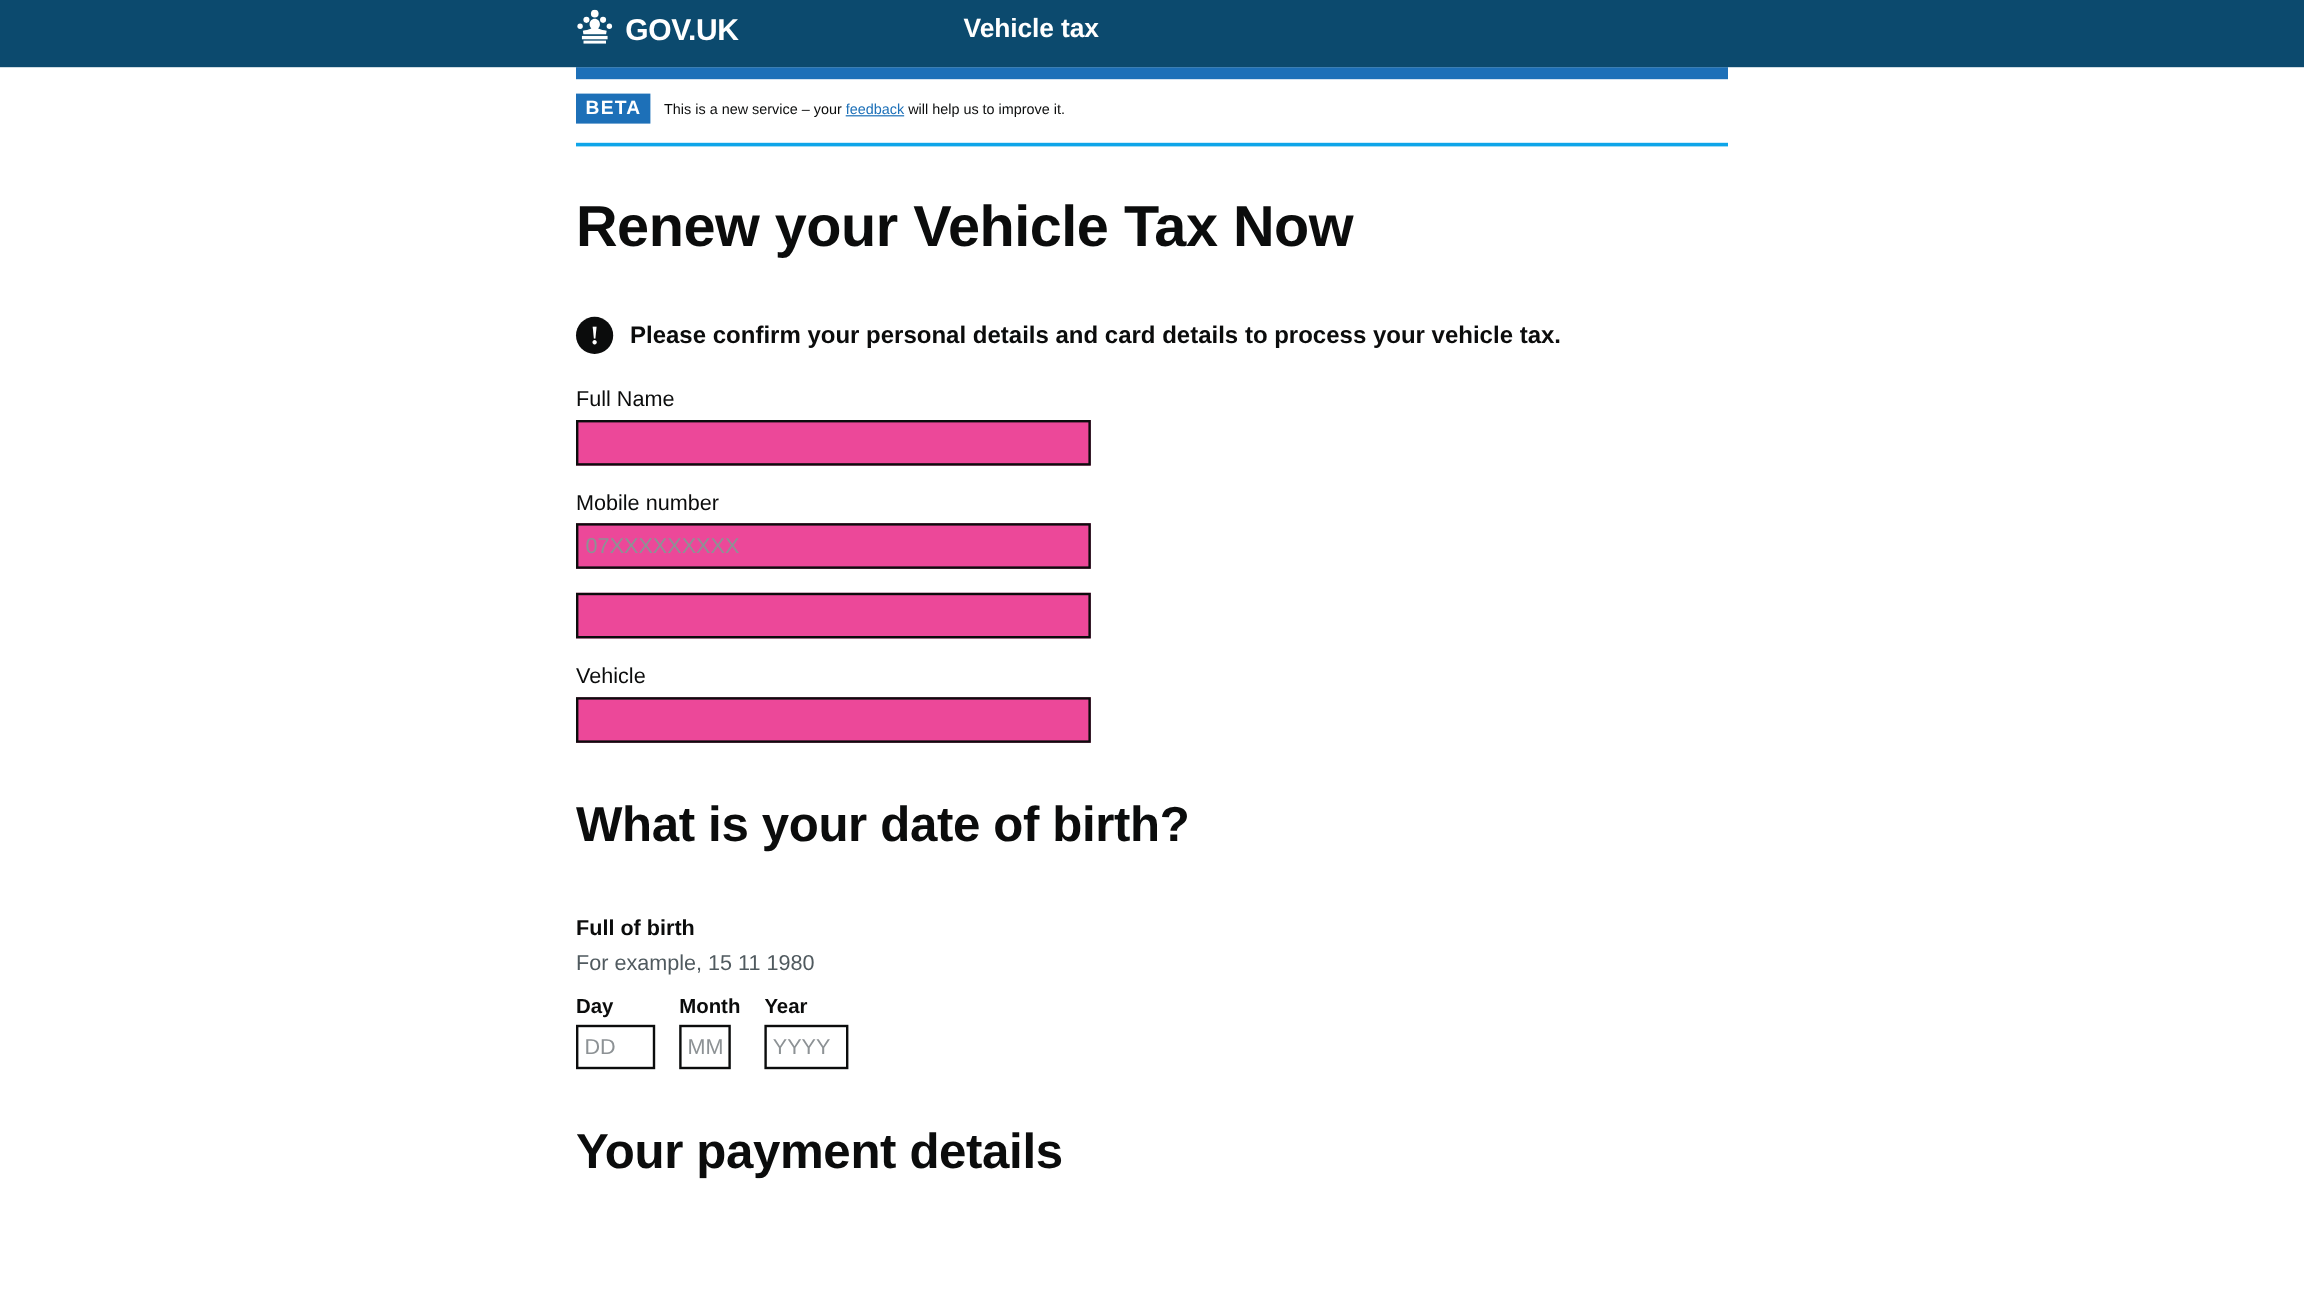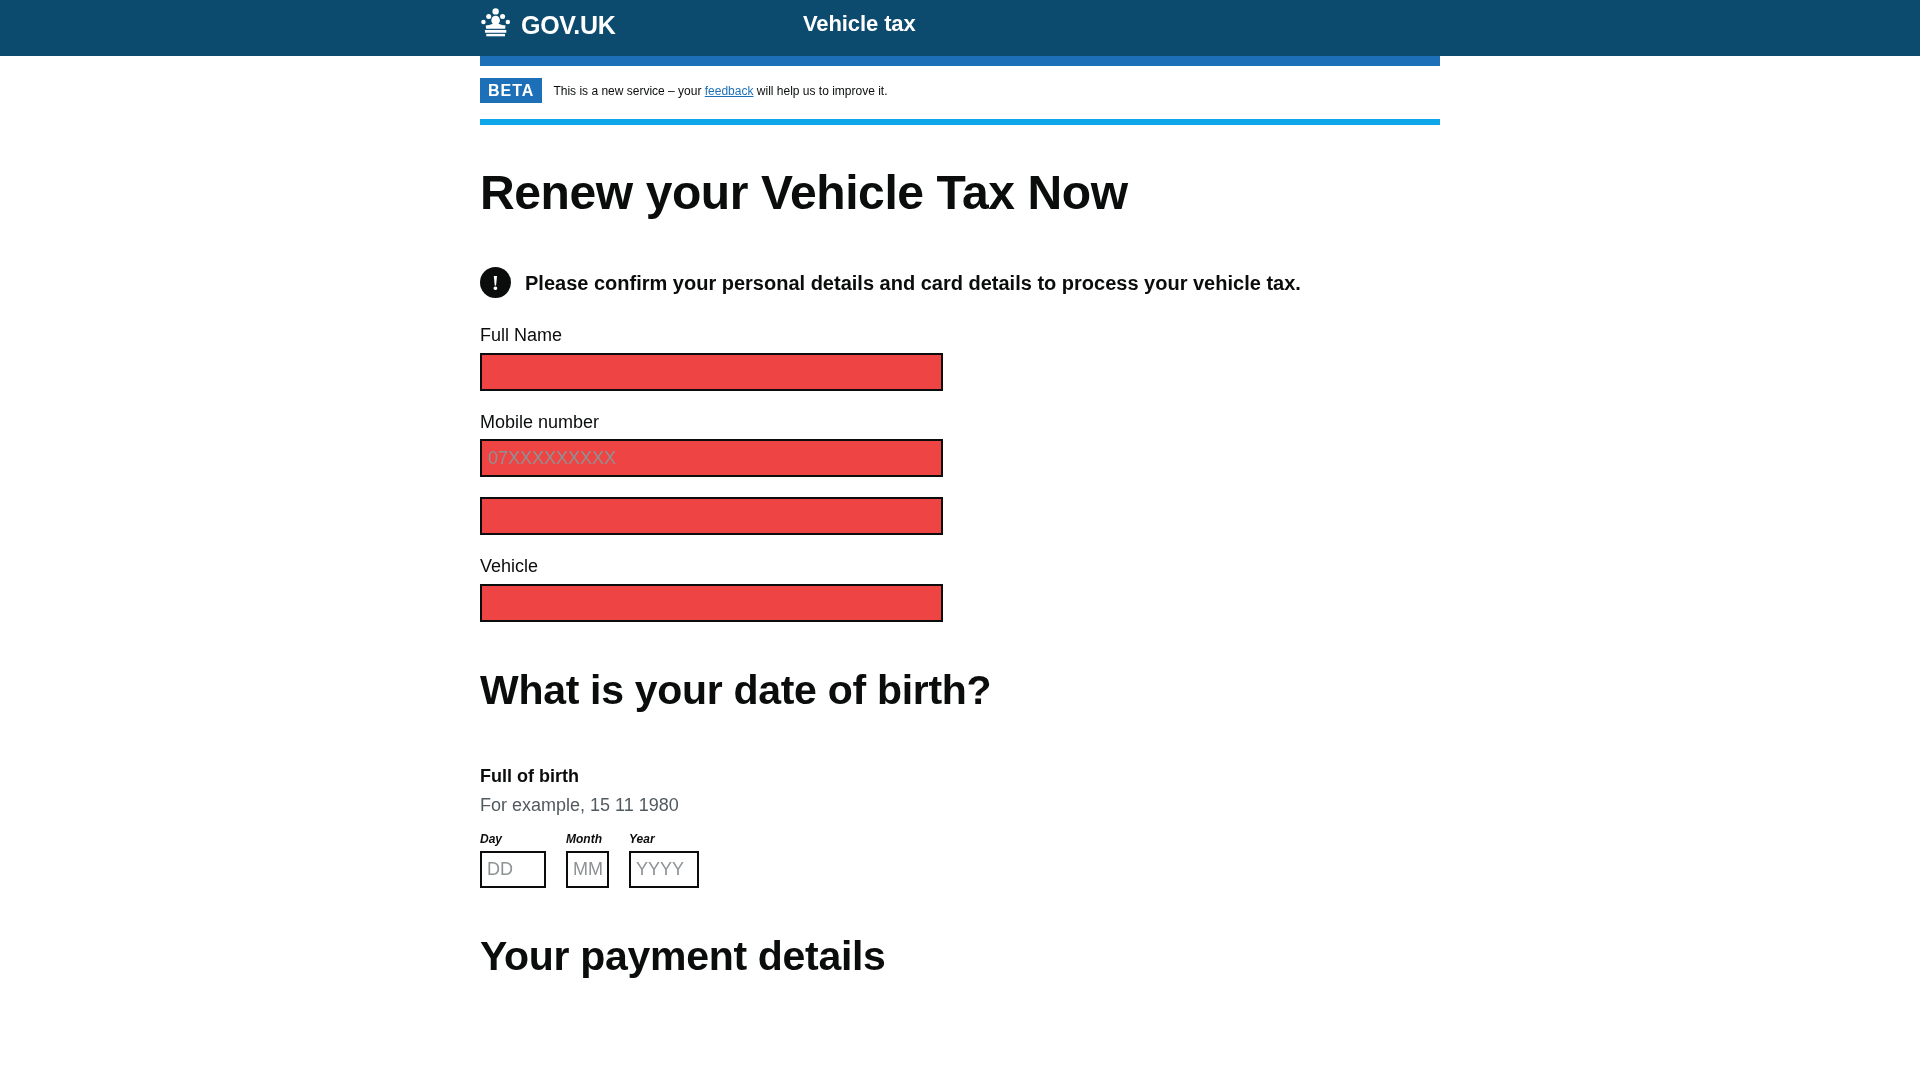--- a/index.html
+++ b/index.html
@@ -66,21 +66,21 @@
 
   
   .width-container {
     width: 960px;
     margin: 0 auto;
     position: relative;
   }
 
   
   .phase-banner {
-    border-bottom: 6px solid #0ea5e9;
+    border-bottom: 3px solid #0ea5e9;
     padding: 12px 0 16px 0;
     display: flex;
     align-items: flex-start;
     gap: 0;
   }
   .phase-tag {
     display: inline-block;
     background: #1d70b8;
     color: #ffffff;
     font-size: 16px;
@@ -152,26 +152,26 @@
   .form-group.first { margin-top: 26px; }
   .form-label {
     display: block;
     font-size: 18px;
     line-height: 1.25;
     color: #0b0c0c;
     margin-bottom: 6px;
   }
   .text-input {
     display: block;
-    width: 463px;
+    width: 429px;
     height: 38px;
     padding: 4px 6px;
     border: 2px solid #0b0c0c;
     border-radius: 0;
-    background: #ef4444;
+    background: #ec4899;
     font-family: "Liberation Sans", sans-serif;
     font-size: 18px;
     line-height: 1.25;
     color: #0b0c0c;
     outline-offset: 0;
   }
   .text-input::placeholder { color: #8d9295; opacity: 1; }
 
   
   .dob-block { margin-top: 52px; }
@@ -187,26 +187,25 @@
     line-height: 1.3;
     margin-top: 6px;
   }
   .date-fields {
     display: flex;
     gap: 20px;
     margin-top: 14px;
   }
   .date-item { display: flex; flex-direction: column; }
   .date-item label {
-    font-size: 12px;
+    font-size: 17px;
     font-weight: 700;
     color: #0b0c0c;
     margin-bottom: 5px;
     line-height: 1.2;
-    font-style: italic;
   }
   .date-input {
     height: 37px;
     padding: 4px 5px;
     border: 2px solid #0b0c0c;
     border-radius: 0;
     background: #ffffff;
     font-family: "Liberation Sans", sans-serif;
     font-size: 18px;
     color: #0b0c0c;

